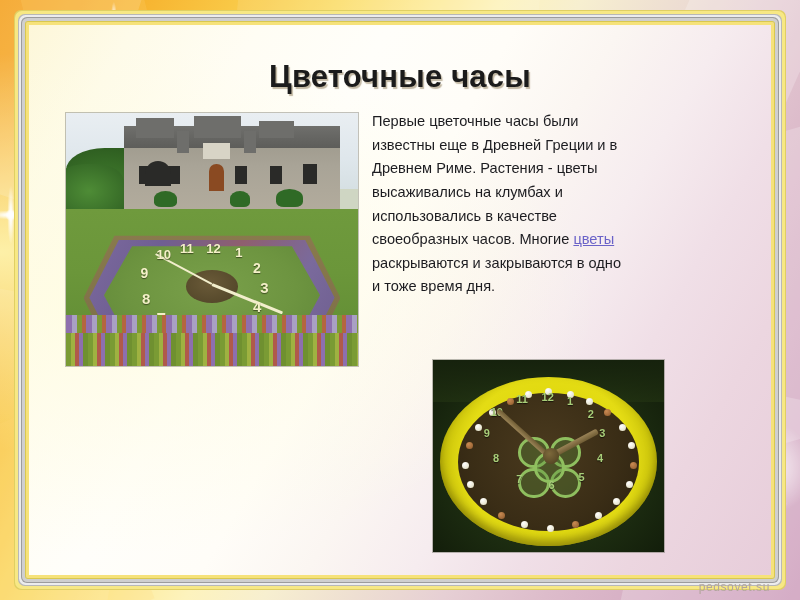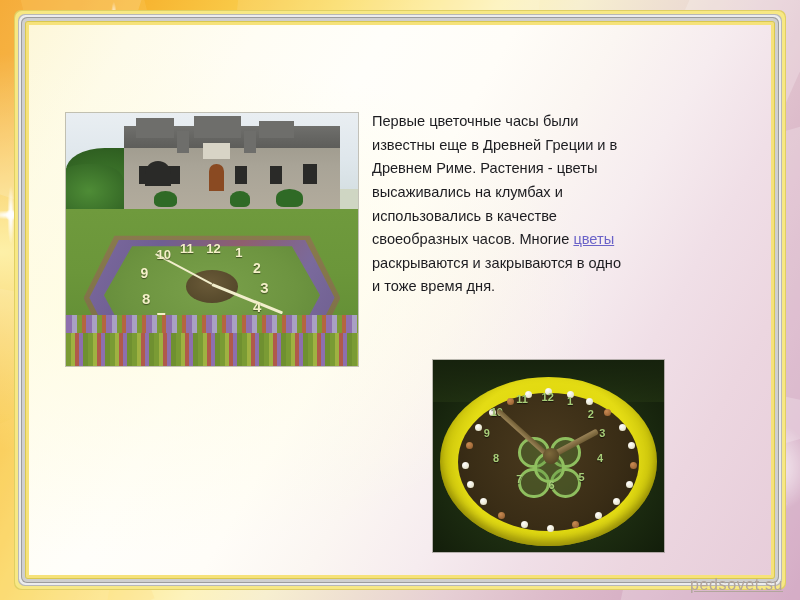--- a/index.html
+++ b/index.html
@@ -151,22 +151,22 @@
     border:3px solid #8fbf5f;background:rgba(90,140,60,.35);box-sizing:border-box;}
   .num2{position:absolute;color:#a8ce79;font-weight:bold;font-size:11px;
     text-shadow:0 1px 1px rgba(0,0,0,.6);}
   .hand2{position:absolute;background:linear-gradient(#9a8356,#6f5c34);
     transform-origin:left center;border-radius:2px;}
   .hub2{position:absolute;left:47.5%;top:46%;width:7%;height:8%;border-radius:50%;
     background:radial-gradient(circle at 40% 35%,#7e6a3c,#4a3c1e);}
 
   
   #watermark{
-    position:absolute;right:17px;bottom:6px;
-    font-size:16px;color:#b2a59c;letter-spacing:.6px;text-decoration:underline;
+    position:absolute;right:30px;bottom:6px;
+    font-size:12px;color:#b2a59c;letter-spacing:.6px;
   }
 </style>
 </head>
 <body>
 
 <div id="slide">
 
   <div class="shard" style="left:-40px;top:-30px;width:150px;height:230px;transform:rotate(18deg);"></div>
   <div class="shard e" style="left:40px;top:-60px;width:120px;height:260px;transform:rotate(-14deg);"></div>
   <div class="shard d" style="left:-30px;top:300px;width:160px;height:330px;transform:rotate(10deg);"></div>
@@ -188,20 +188,21 @@
   <div class="sparkle" style="left:742px;top:60px;width:34px;height:44px;">
       <span class="core"></span>
     </div>
   <div class="sparkle" style="left:94px;top:2px;width:40px;height:34px;">
       <span class="core"></span>
     </div>
 
   <div id="frame">
     <div id="inner">
 
+      <div id="title">Цветочные часы</div>
 
       <div id="photo1">
         <div class="sky"></div>
         <div class="hedge"></div>
         <div class="hedge2"></div>
 
         <div class="manor"></div>
         <div class="roof"></div>
         <div class="gable" style="left:24%;top:2%;width:13%;height:8%;"></div>
         <div class="gable" style="left:44%;top:1%;width:16%;height:9%;"></div>

